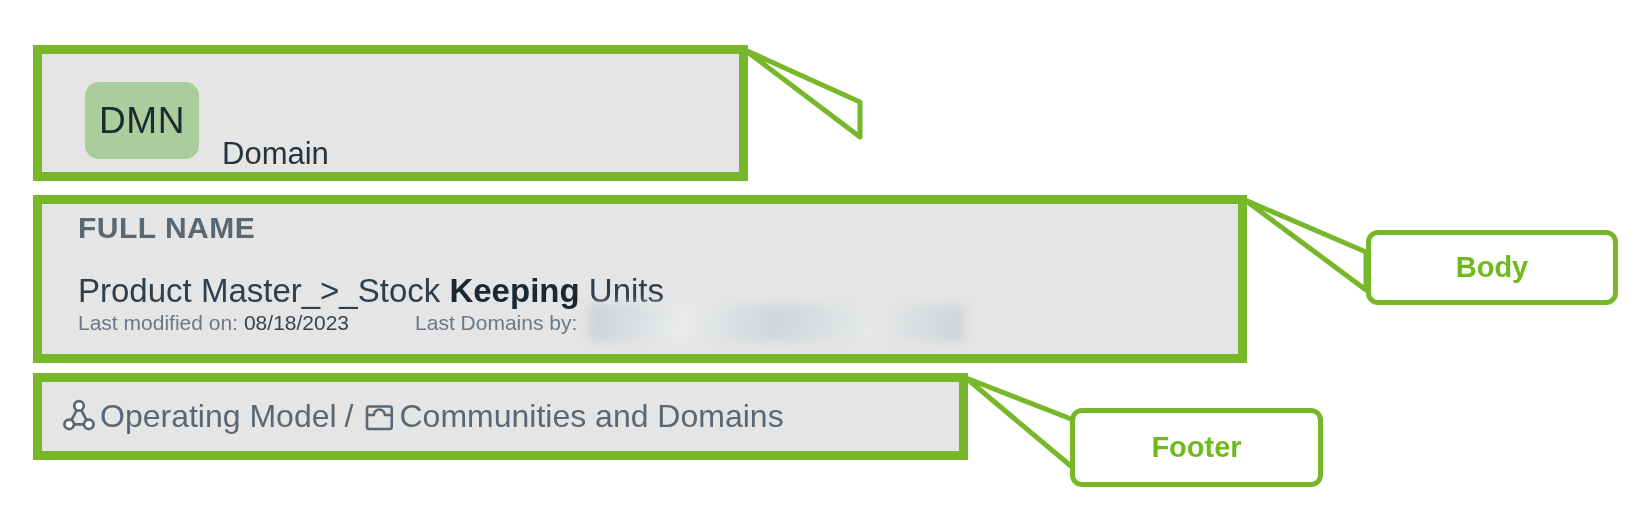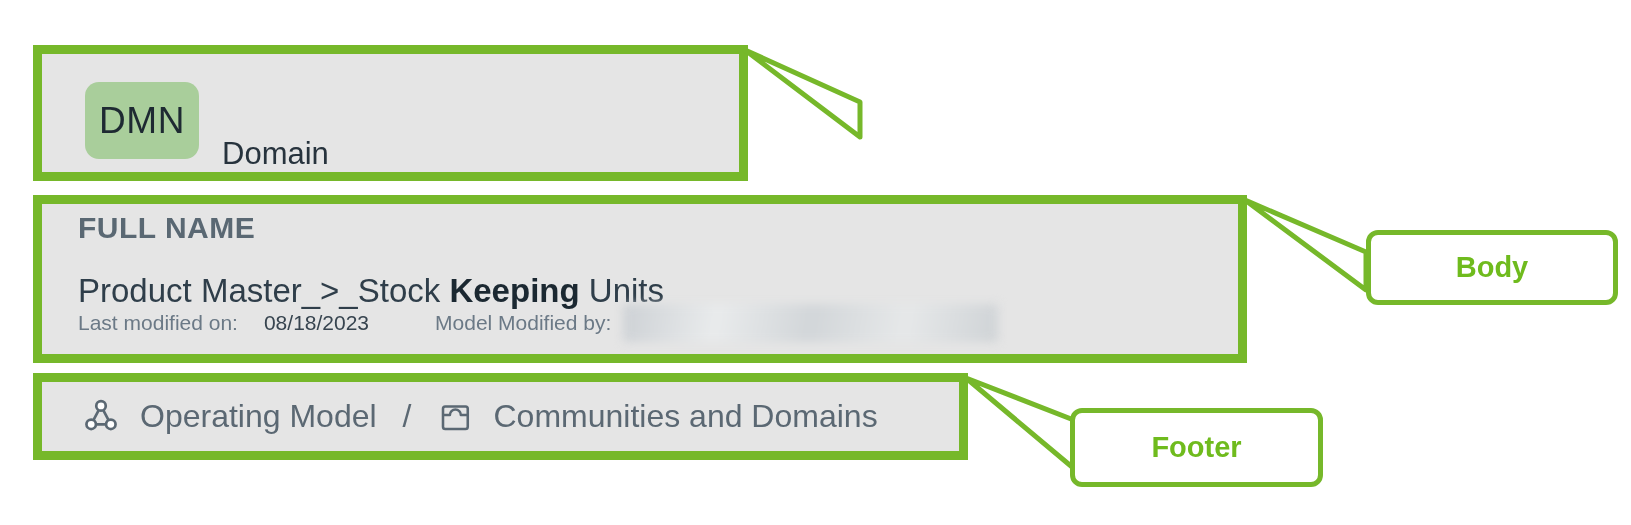--- a/index.html
+++ b/index.html
@@ -55,32 +55,32 @@
   .fullname {
     position: absolute; left: 36px; top: 36px;
     font-size: 33px; color: #2F3E4A; white-space: nowrap; font-weight: 400; margin-top: 32px;
   }
   .fullname .hl { font-weight: 700; color: #1B2831; }
   .modified-row {
     position: absolute; left: 36px; top: 100px;
     display: flex; align-items: center;
     font-size: 21px; color: #6B7986; white-space: nowrap;
   }
-  .mod-value { color: #37444F; margin-left: 26px; }
+  .mod-value { color: #37444F; margin-left: 6px; }
   .mod-by { margin-left: 66px; }
   .redacted {
     width: 375px; height: 38px; margin-left: 12px; border-radius: 4px;
     filter: blur(5px);
     background: linear-gradient(100deg,#cdd1d5 0%,#e9ebec 25%,#d2d6d9 50%,#e6e8e9 75%,#cfd3d6 100%);
   }
 
   
   .breadcrumb {
     display: flex; align-items: center; height: 100%;
-    padding-left: 40px; gap: 20px;
+    padding-left: 18px; gap: 2px;
     font-size: 32px; color: var(--muted); white-space: nowrap;
   }
   .crumb-sep { margin: 0 6px; }
   .crumb-icon { flex: none; display: block; }
   .crumb-link { cursor: pointer; }
 
   
   .tails { position: absolute; inset: 0; width: 100%; height: 100%; z-index: 3; pointer-events: none; }
 
   
@@ -103,21 +103,21 @@
     <div class="badge">DMN</div>
     <div class="subtitle">Domain</div>
   </div>
 
   <div class="section-box body-box">
     <div class="field-label">FULL NAME</div>
     <div class="fullname"><span>Product Master_&gt;_Stock </span><span class="hl">Keeping</span><span> Units</span></div>
     <div class="modified-row">
       <span>Last modified on:</span>
       <span class="mod-value">08/18/2023</span>
-      <span class="mod-by">Model Modified by:</span>
+      <span class="mod-by">Last Domains by:</span>
       <span class="redacted"></span>
     </div>
   </div>
 
   <div class="section-box footer-box">
     <div class="breadcrumb">
       <svg class="crumb-icon" width="38" height="38" viewBox="0 0 24 24" fill="none" stroke="#5B6873" stroke-width="1.7">
         <path d="M12 5 L5.8 16.6 L18.2 16.6 Z" stroke-linejoin="round"></path>
         <circle cx="12" cy="5" r="3" fill="#ffffff"></circle>
         <circle cx="5.8" cy="16.6" r="3" fill="#ffffff"></circle>

